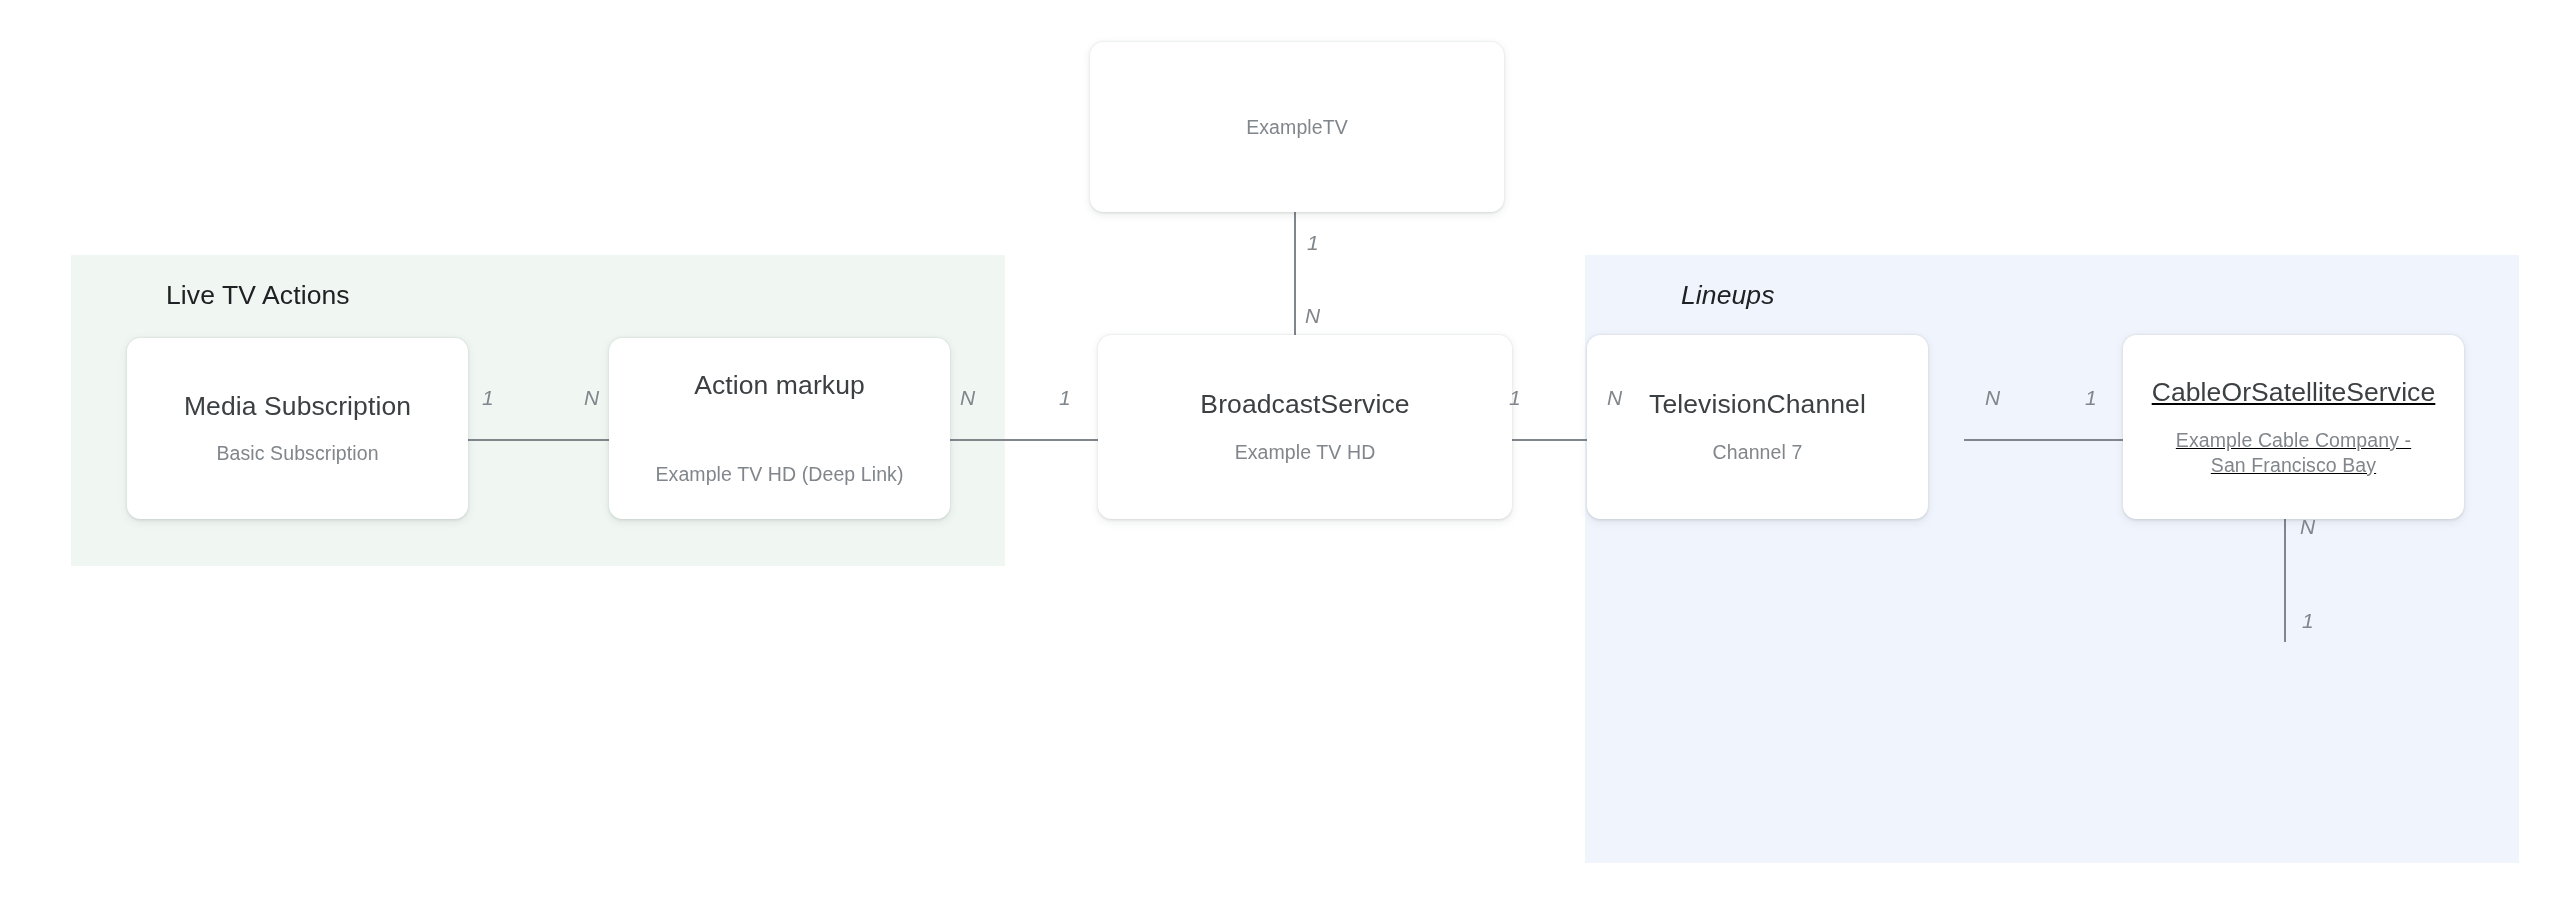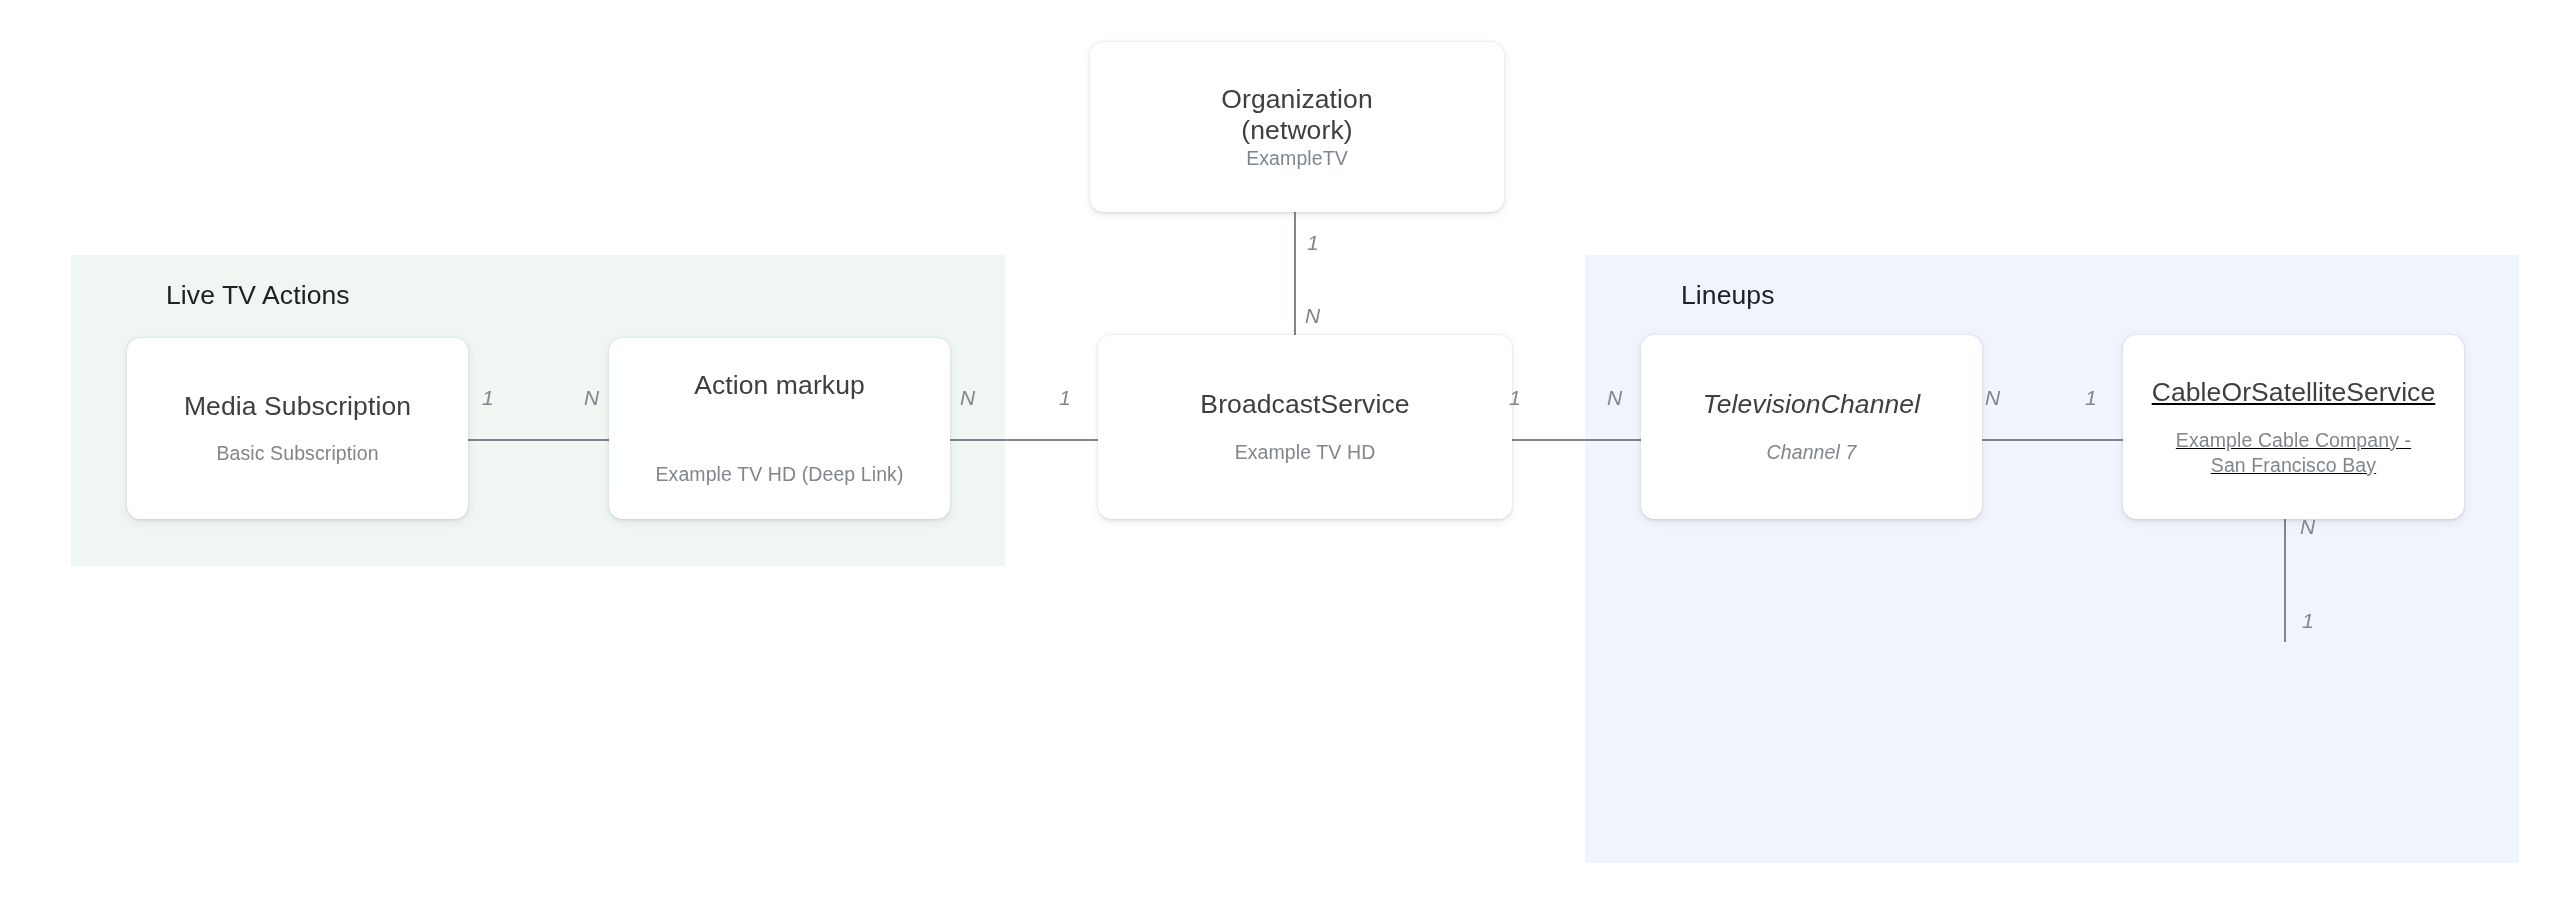--- a/index.html
+++ b/index.html
@@ -78,21 +78,21 @@
 </style>
 </head>
 <body>
 
 <div id="canvas">
 
   <div class="panel" style="left:71px;top:255px;width:934px;height:311px;background:#f0f7f3;"></div>
   <div class="panel-title" style="left:122px;top:280px;">Live TV Actions</div>
 
   <div class="panel" style="left:1585px;top:255px;width:934px;height:608px;background:#f0f4fd;"></div>
-  <div class="panel-title" style="left:1637px;top:280px;">Lineups</div>
+  <div class="panel-title" style="left:1637px;top:280px;font-style:italic;">Lineups</div>
 
   <div class="edge-h" style="left:460px;top:439px;width:177px;"></div>
 
   <div class="edge-h" style="left:938px;top:439px;width:239px;"></div>
 
   <div class="edge-h" style="left:1486px;top:439px;width:221px;"></div>
 
   <div class="edge-h" style="left:1964px;top:439px;width:195px;"></div>
 
   <div class="edge-v" style="left:1294px;top:211px;width:1.8px;height:126px;"></div>
@@ -111,43 +111,39 @@
   <div class="card-label" style="left:1509px;top:387px;">1</div>
   <div class="card-label" style="left:1607px;top:387px;">N</div>
 
   <div class="card-label" style="left:1985px;top:387px;">N</div>
   <div class="card-label" style="left:2085px;top:387px;">1</div>
 
   <div class="card-label" style="left:2300px;top:516px;">N</div>
   <div class="card-label" style="left:2302px;top:610px;">1</div>
 
   <div class="card" style="left:1090px;top:42px;width:414px;height:170px;">
-    <div class="c-title">
-      <span>Organization</span><br>
-      <span>(network)</span>
-    </div>
     <div class="c-sub nowrap" style="margin-top:0;text-align:center;">ExampleTV</div>
   </div>
 
   <div class="card" style="left:127px;top:338px;width:341px;height:181px;">
     <div class="c-title">Media Subscription</div>
     <div class="c-sub nowrap">Basic Subscription</div>
   </div>
 
   <div class="card" style="left:609px;top:338px;width:341px;height:181px;gap:42px;">
     <div class="c-title">Action markup</div>
     <div class="c-sub nowrap">Example TV HD (Deep Link)</div>
   </div>
 
   <div class="card" style="left:1098px;top:335px;width:414px;height:184px;">
     <div class="c-title">BroadcastService</div>
     <div class="c-sub nowrap">Example TV HD</div>
   </div>
 
-  <div class="card" style="left:1641px;top:335px;width:341px;height:184px;font-style:italic;">
+  <div class="card" style="left:1587px;top:335px;width:341px;height:184px;">
     <div class="c-title">TelevisionChannel</div>
     <div class="c-sub nowrap">Channel 7</div>
   </div>
 
   <div class="card" style="left:2123px;top:335px;width:341px;height:184px;text-decoration:underline;">
     <div class="c-title">CableOrSatelliteService</div>
     <div class="c-sub" style="margin-top:20px;">
       <span>Example Cable Company -</span><br>
       <span>San Francisco Bay</span>
     </div>

